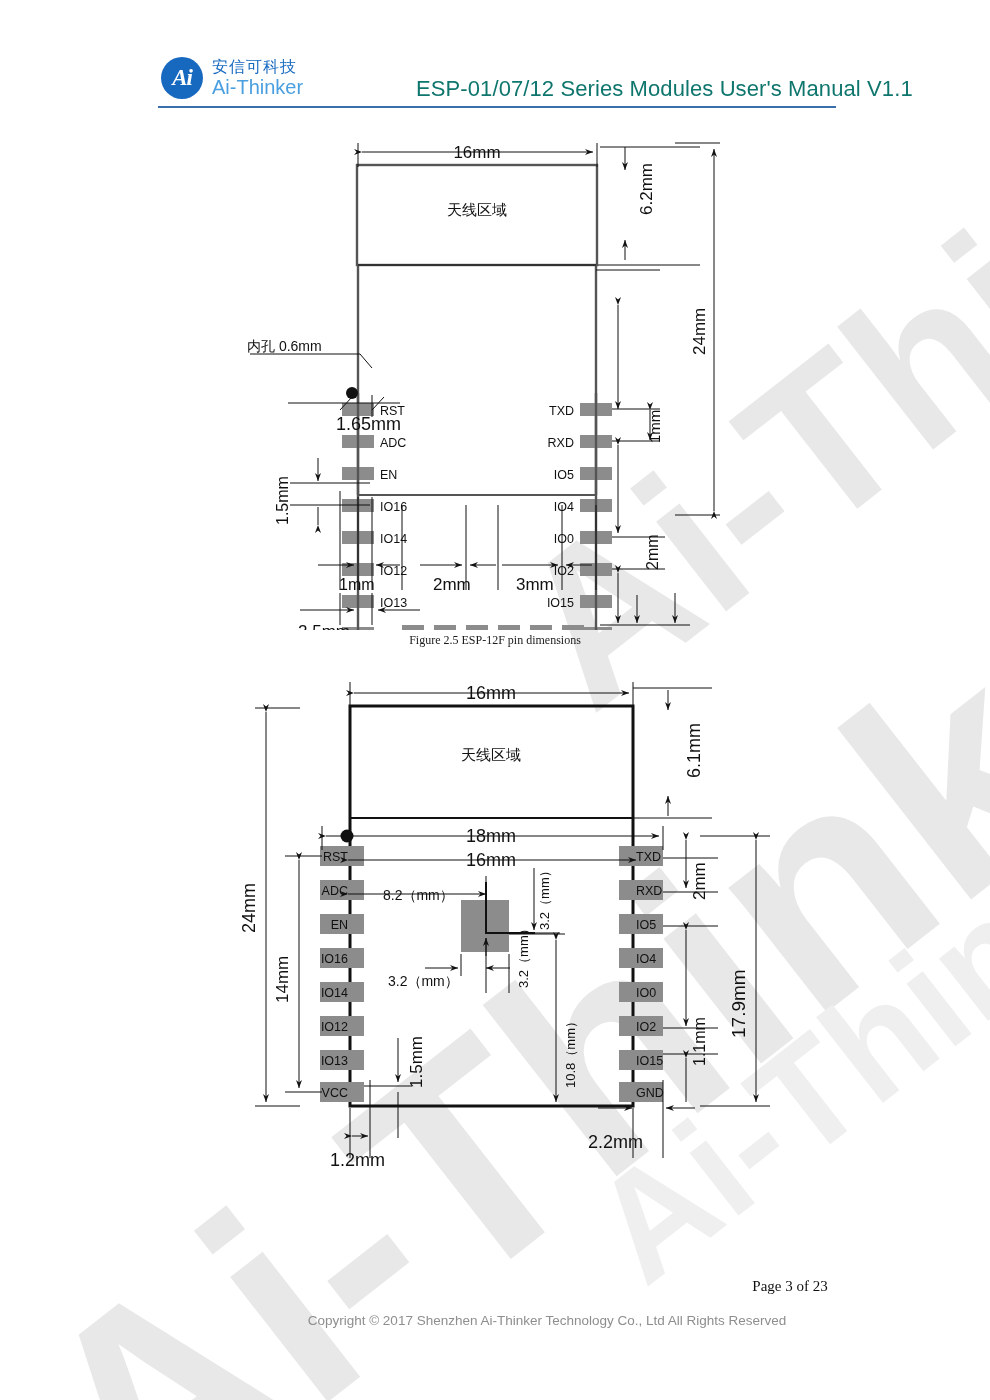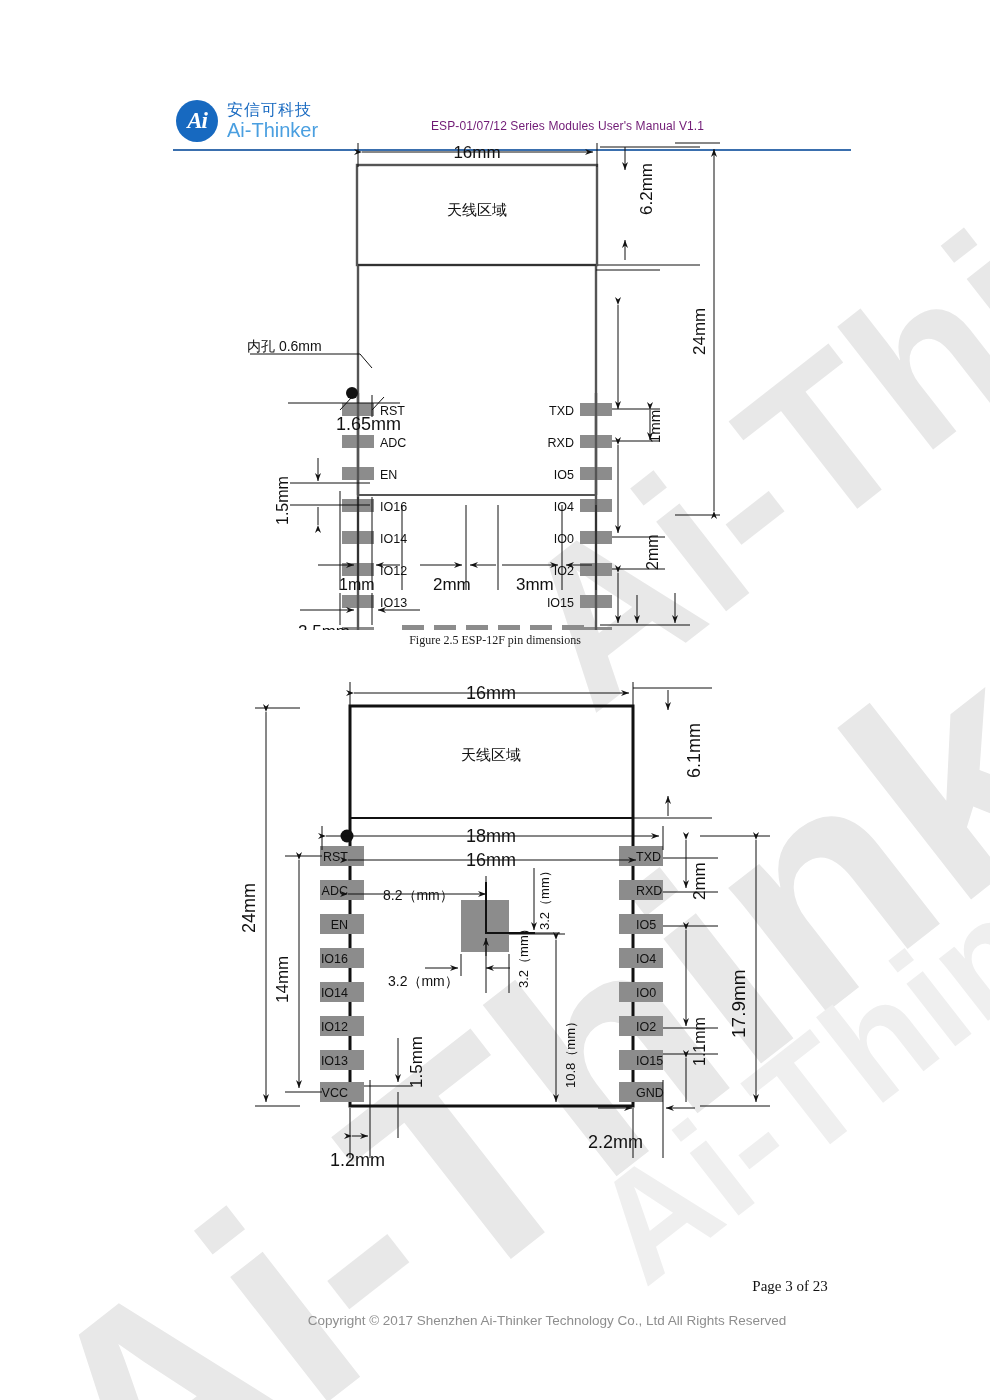--- a/index.html
+++ b/index.html
@@ -23,21 +23,21 @@
     white-space:nowrap;
     transform-origin:left top;
   }
   #watermark .wm1{ left:470px; top:560px; font-size:215px; transform:rotate(-38deg); }
   #watermark .wm2{ left:-30px; top:1330px; font-size:300px; transform:rotate(-38deg); }
   #watermark .wm3{ left:560px; top:1180px; font-size:150px; transform:rotate(-38deg); color:#efefef;}
 
   
   #page{position:relative;z-index:2;width:990px;height:1400px;}
   #header{
-    position:absolute;left:16px;top:0;width:919px;height:112px;margin-top:43px;
+    position:absolute;left:1px;top:0;width:919px;height:112px;
   }
   #logo-block{position:absolute;left:160px;top:57px;display:flex;align-items:center;}
   #logo-mark{
     width:42px;height:42px;border-radius:50%;
     background:#1769c0;color:#fff;
     font-family:"Liberation Serif", serif;
     font-size:23px;font-weight:700;font-style:italic;
     display:flex;align-items:center;justify-content:center;
     letter-spacing:-1px;
   }
@@ -46,21 +46,21 @@
     font-family:"Liberation Sans", sans-serif;
     font-size:16px;color:#1769c0;letter-spacing:1px;display:block;
   }
   #logo-en{
     font-family:"Liberation Sans", sans-serif;
     font-size:20px;color:#4a9fe0;letter-spacing:0px;display:block;margin-top:2px;
   }
   #doc-title{
     position:absolute;left:415px;top:76px;
     font-family:"Liberation Sans", sans-serif;
-    font-size:12px;color:#701a75;letter-spacing:0.1px;white-space:nowrap;
+    font-size:22px;color:#0f766e;letter-spacing:0.1px;white-space:nowrap;
   }
   #header-rule{
     position:absolute;left:157px;top:106px;width:678px;height:2px;
     background:#3a6fae;
   }
 
   
   .fig{position:absolute;left:0;}
   .fig svg{display:block;}
 

